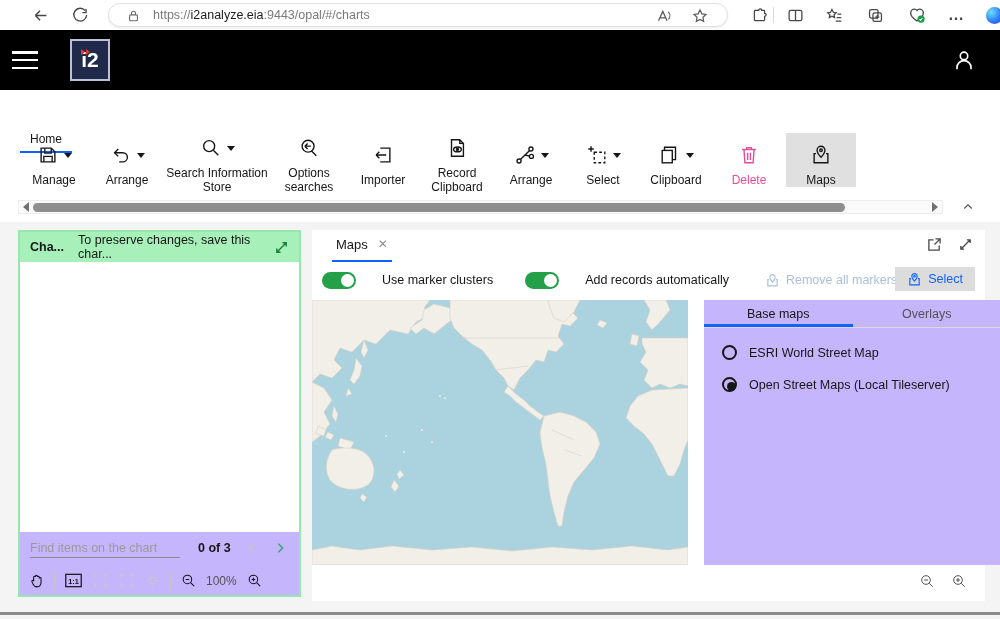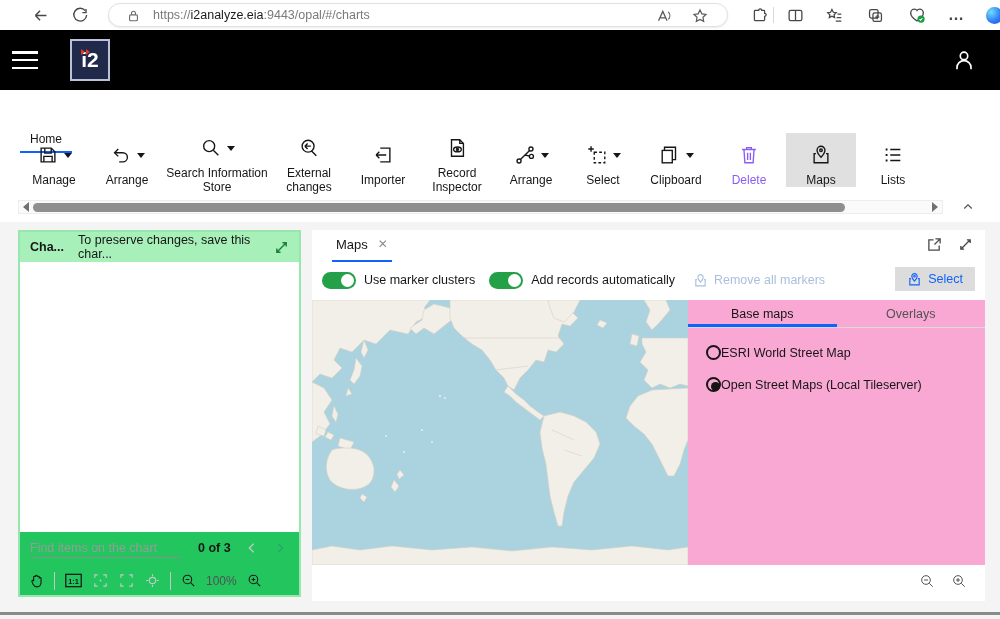--- a/index.html
+++ b/index.html
@@ -25,39 +25,39 @@
   #logo .acc1 { position:absolute; left:9px; top:8px; width:0; height:0; border-left:4px solid #e23a2e; border-top:3px solid transparent; border-bottom:3px solid transparent; }
   #logo .acc2 { position:absolute; left:14px; top:8px; width:0; height:0; border-left:4px solid #e23a2e; border-top:3px solid transparent; border-bottom:3px solid transparent; }
   #user-btn { position:absolute; right:22px; top:16px; width:28px; height:28px; color:#fff; }
 
   
   #home-tab { position:absolute; left:20px; top:100px; padding:4px 10px 5px; font-size:12px; color:#161616; border-bottom:2.5px solid #0f62fe;margin-top:28px; }
   #ribbon { position:absolute; left:18px; top:126px; height:68px; display:flex; align-items:center; }
   .rb { position:relative; display:flex; flex-direction:column; align-items:center; padding-top:8px; cursor:pointer; }
   .rb .ic { height:28px; display:flex; align-items:center; color:#161616; }
   .rb .lbl { font-size:12px; color:#161616; text-align:center; line-height:14px; margin-top:4px; }
-  .rb.disabled .ic, .rb.disabled .lbl { color:#8b5cf6; }
+  .rb.disabled .ic, .rb.disabled .lbl { color:#ec4899; }
   .rb.active { background:#e0e0e0; }
   .rsep { width:1px; background:#bfbfbf; margin:2px 0; }
   .caret { width:0; height:0; border-left:4px solid transparent; border-right:4px solid transparent; border-top:5px solid #161616; margin-left:5px; }
 
   
   #rib-scroll { position:absolute; left:18px; top:200px; width:925px; height:14px; background:#fafafa; border:1px solid #ededed; display:flex; align-items:center; }
   .scroll-arrow { width:0; height:0; border-top:5px solid transparent; border-bottom:5px solid transparent; margin:0 4px; }
   .scroll-arrow.left { border-right:6px solid #707070; }
   .scroll-arrow.right { border-left:6px solid #707070; margin-left:auto; }
   #rib-thumb { height:9px; width:812px; background:#8f8f8f; border-radius:5px; }
   #rib-collapse { position:absolute; left:958px; top:200px; width:20px; height:14px; color:#525252; display:flex; align-items:center; justify-content:center; }
 
   
   #workspace { position:absolute; left:0; top:222px; width:1000px; height:390px; background:#f4f4f4; }
   #bottom-edge { position:absolute; left:0; top:612px; width:1000px; height:7px; background:#f4f4f4; border-top:3px solid #8a8a8a; }
 
   
-  #chart-panel { position:absolute; left:18px; top:8px; width:283px; height:367px; background:#22c55e; border:2px solid #97e6ae; }
+  #chart-panel { position:absolute; left:18px; top:8px; width:283px; height:367px; background:#c4b5fd; border:2px solid #97e6ae; }
   #chart-header { height:30px; background:#a7f0ba; display:flex; align-items:center; padding:0 10px; }
   #chart-title { font-size:12.5px; font-weight:bold; color:#161616; margin-right:14px; }
   #chart-banner { font-size:12.5px; color:#161616; flex:1; }
   #chart-expand { color:#198038; }
   #chart-canvas { height:270px; background:#fff; }
   #find-row { display:flex; align-items:center; padding:0 10px; height:32px; }
   #find-input { border:none; border-bottom:1px solid #8d8d8d; width:150px; font-size:12.5px; color:#161616; outline:none; background:transparent; padding:2px 0; font-family:"Liberation Sans",sans-serif; }
   #find-input::placeholder { color:#9a9a9a; }
   #find-count { font-size:12.5px; font-weight:bold; color:#161616; margin-left:18px; }
   .find-nav { margin-left:14px; display:flex; align-items:center; }
@@ -67,33 +67,33 @@
   .ct-div { width:1px; height:18px; background:#c6c6c6; }
   #zoom-label { font-size:12px; color:#525252; }
 
   
   #maps-panel { position:absolute; left:312px; top:8px; width:673px; height:371px; background:#fff; }
   #maps-tabrow { height:32px; display:flex; align-items:center; position:relative; }
   #maps-tab { display:flex; align-items:center; margin-left:20px; padding:6px 4px 8px; border-bottom:2.5px solid #0f62fe; }
   #maps-tab .t { font-size:13px; color:#161616; }
   #maps-tab .x { margin-left:10px; color:#8d8d8d; font-size:12px; }
   .panel-top-icons { position:absolute; right:12px; top:7px; display:flex; gap:16px; color:#4a4a4a; }
-  #toggle-row { height:36px; display:flex; align-items:center; padding-left:10px; position:relative; }
+  #toggle-row { height:36px; display:flex; align-items:center; padding-left:10px; position:relative;gap:18px; }
   .toggle { width:34px; height:17px; border-radius:9px; background:#24a148; position:relative; margin-right:8px; cursor:pointer; }
   .toggle .knob { position:absolute; right:2px; top:2px; width:13px; height:13px; border-radius:50%; background:#fff; }
   .toggle-lbl { font-size:12.5px; color:#161616; margin-right:14px; }
   #remove-markers { display:flex; align-items:center; gap:6px; color:#a8bfdd; font-size:12.5px; margin-left:4px; }
   #options-btn { position:absolute; right:10px; top:5px; height:24px; background:#dcdcdc; color:#0f62fe; font-size:12.5px; display:flex; align-items:center; gap:6px; padding:0 12px; border:none; cursor:pointer; }
 
   #map-area { position:absolute; left:0; top:70px; width:376px; height:265px; background:#abd3df; overflow:hidden; }
-  #basemap-box { position:absolute; left:376px; top:70px; width:297px; height:265px; background:#f9a8d4; }
+  #basemap-box { position:absolute; left:392px; top:70px; width:297px; height:265px; background:#c4b5fd; }
   #basemap-tabs { display:flex; height:28px; border-bottom:1px solid #dadada; }
   .bm-tab { flex:1; text-align:center; font-size:12.5px; padding-top:7px; color:#525252; cursor:pointer; }
   .bm-tab.active { color:#161616; border-bottom:3px solid #0f62fe; }
-  .radio-row { display:flex; align-items:center; gap:0; margin:17px 0 0 18px; cursor:pointer; }
+  .radio-row { display:flex; align-items:center; gap:12px; margin:17px 0 0 18px; cursor:pointer; }
   .radio { width:15px; height:15px; border:2px solid #161616; border-radius:50%; position:relative; flex:0 0 auto; }
   .radio-row.checked .radio::after { content:""; position:absolute; left:3px; top:3px; width:9px; height:9px; border-radius:50%; background:#161616; }
   .radio-lbl { font-size:12.5px; color:#161616; }
   #map-zoom-ctls { position:absolute; right:18px; bottom:12px; display:flex; gap:16px; color:#525252; }
 </style>
 </head>
 <body>
 
 <div id="chrome">
   <div class="chrome-icon" style="left:12px">
@@ -232,21 +232,21 @@
   <div class="rb" style="width:76px">
     <div class="ic">
         <span>
           <svg width="22" height="22" viewBox="0 0 24 24" fill="none" stroke="currentColor" stroke-width="1.5">
             <circle cx="11" cy="10" r="6.5"></circle>
             <path d="M14.5 15L20 20.5"></path>
             <path d="M14 10H7.5M7.5 10l3-3M7.5 10l3 3"></path>
           </svg>
         </span>
       </div>
-    <div class="lbl">External changes</div>
+    <div class="lbl">Options searches</div>
   </div>
   <div class="rsep"></div>
   <div class="rb" style="width:70px">
     <div class="ic">
         <span>
           <svg width="22" height="22" viewBox="0 0 24 24" fill="none" stroke="currentColor" stroke-width="1.5">
             <path d="M9 4.5h10.5v15H9"></path>
             <path d="M15.5 12h-11M4.5 12l3.5-3.5M4.5 12L8 15.5"></path>
           </svg>
         </span>
@@ -258,21 +258,21 @@
     <div class="ic">
         <span>
           <svg width="22" height="22" viewBox="0 0 24 24" fill="none" stroke="currentColor" stroke-width="1.5">
             <path d="M6 21V3h9l4 4v14z"></path>
             <path d="M15 3v4h4"></path>
             <ellipse cx="12.5" cy="13.5" rx="4.2" ry="2.6"></ellipse>
             <circle cx="12.5" cy="13.5" r="1.1" fill="currentColor"></circle>
           </svg>
         </span>
       </div>
-    <div class="lbl">Record Inspector</div>
+    <div class="lbl">Record Clipboard</div>
   </div>
   <div class="rsep"></div>
   <div class="rb" style="width:70px">
     <div class="ic">
         <span>
           <svg width="22" height="22" viewBox="0 0 24 24" fill="none" stroke="currentColor" stroke-width="1.5">
             <circle cx="5.5" cy="18.5" r="2.2"></circle>
             <circle cx="18.5" cy="5.5" r="2.2"></circle>
             <circle cx="19" cy="13.5" r="2.2"></circle>
             <path d="M7 17l5-5M12 12l5-5M12 12l5.2 1.2"></path>
@@ -326,31 +326,20 @@
           <svg width="22" height="22" viewBox="0 0 24 24" fill="none" stroke="currentColor" stroke-width="1.5">
             <path d="M6.5 10.5H4.5v10h15v-10h-2"></path>
             <path d="M12 2.5a4.3 4.3 0 0 1 4.3 4.3c0 3-4.3 7.7-4.3 7.7S7.7 9.8 7.7 6.8A4.3 4.3 0 0 1 12 2.5z"></path>
             <circle cx="12" cy="6.8" r="1.4"></circle>
           </svg>
         </span>
       </div>
     <div class="lbl">Maps</div>
   </div>
   <div class="rsep"></div>
-  <div class="rb" style="width:72px">
-    <div class="ic">
-        <span>
-          <svg width="22" height="22" viewBox="0 0 24 24" fill="none" stroke="currentColor" stroke-width="1.8">
-            <path d="M9 6h11M9 12h11M9 18h11"></path>
-            <path d="M4 6h2M4 12h2M4 18h2" stroke-width="2.2"></path>
-          </svg>
-        </span>
-      </div>
-    <div class="lbl">Lists</div>
-  </div>
   <div class="rsep"></div>
 </div>
 
 <div id="rib-scroll">
   <div class="scroll-arrow left"></div>
   <div id="rib-thumb"></div>
   <div class="scroll-arrow right"></div>
 </div>
 <div id="rib-collapse">
   <svg width="12" height="12" viewBox="0 0 16 16" fill="none" stroke="currentColor" stroke-width="1.6">

